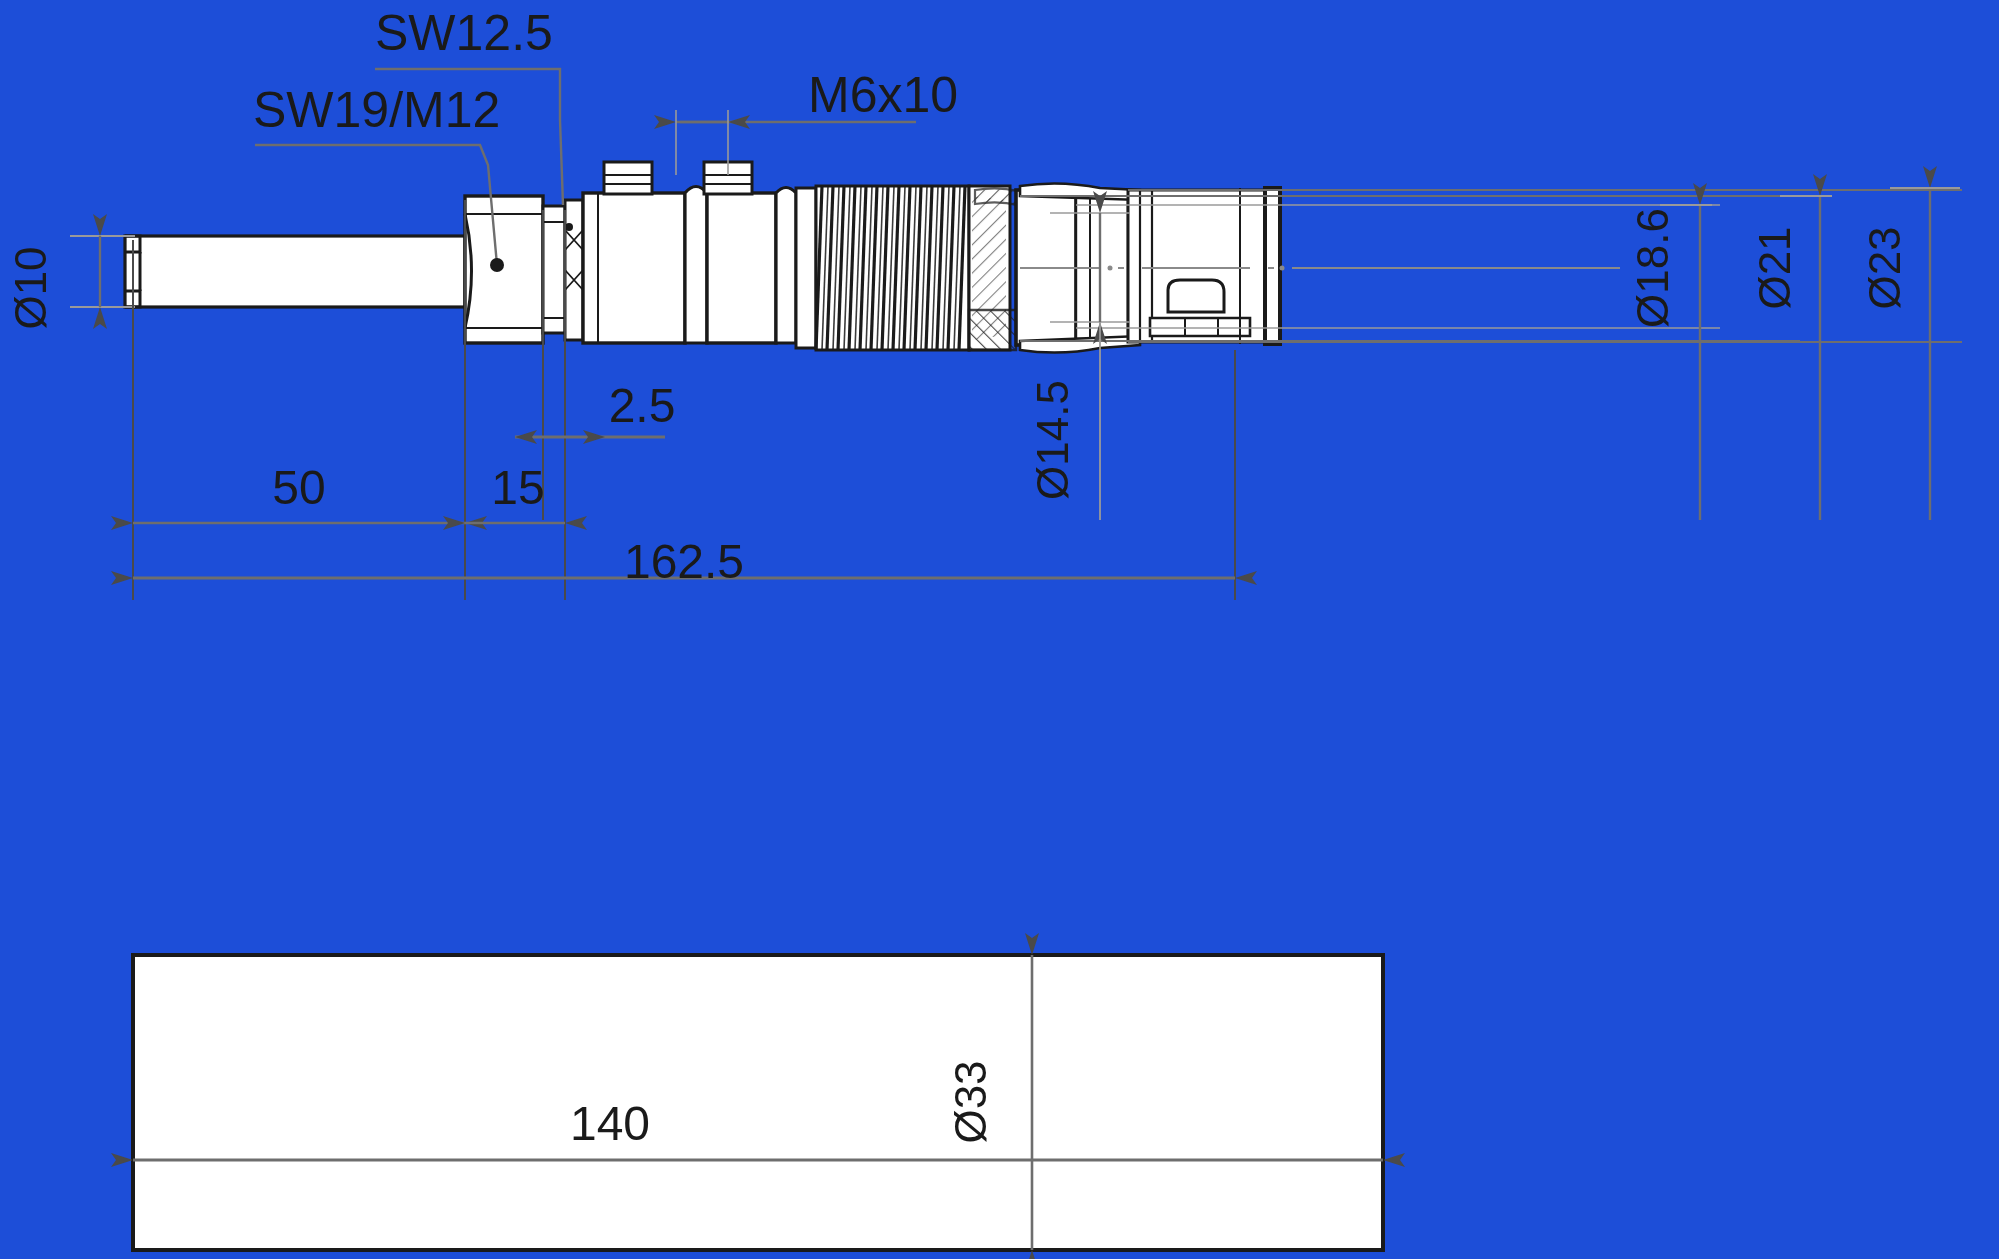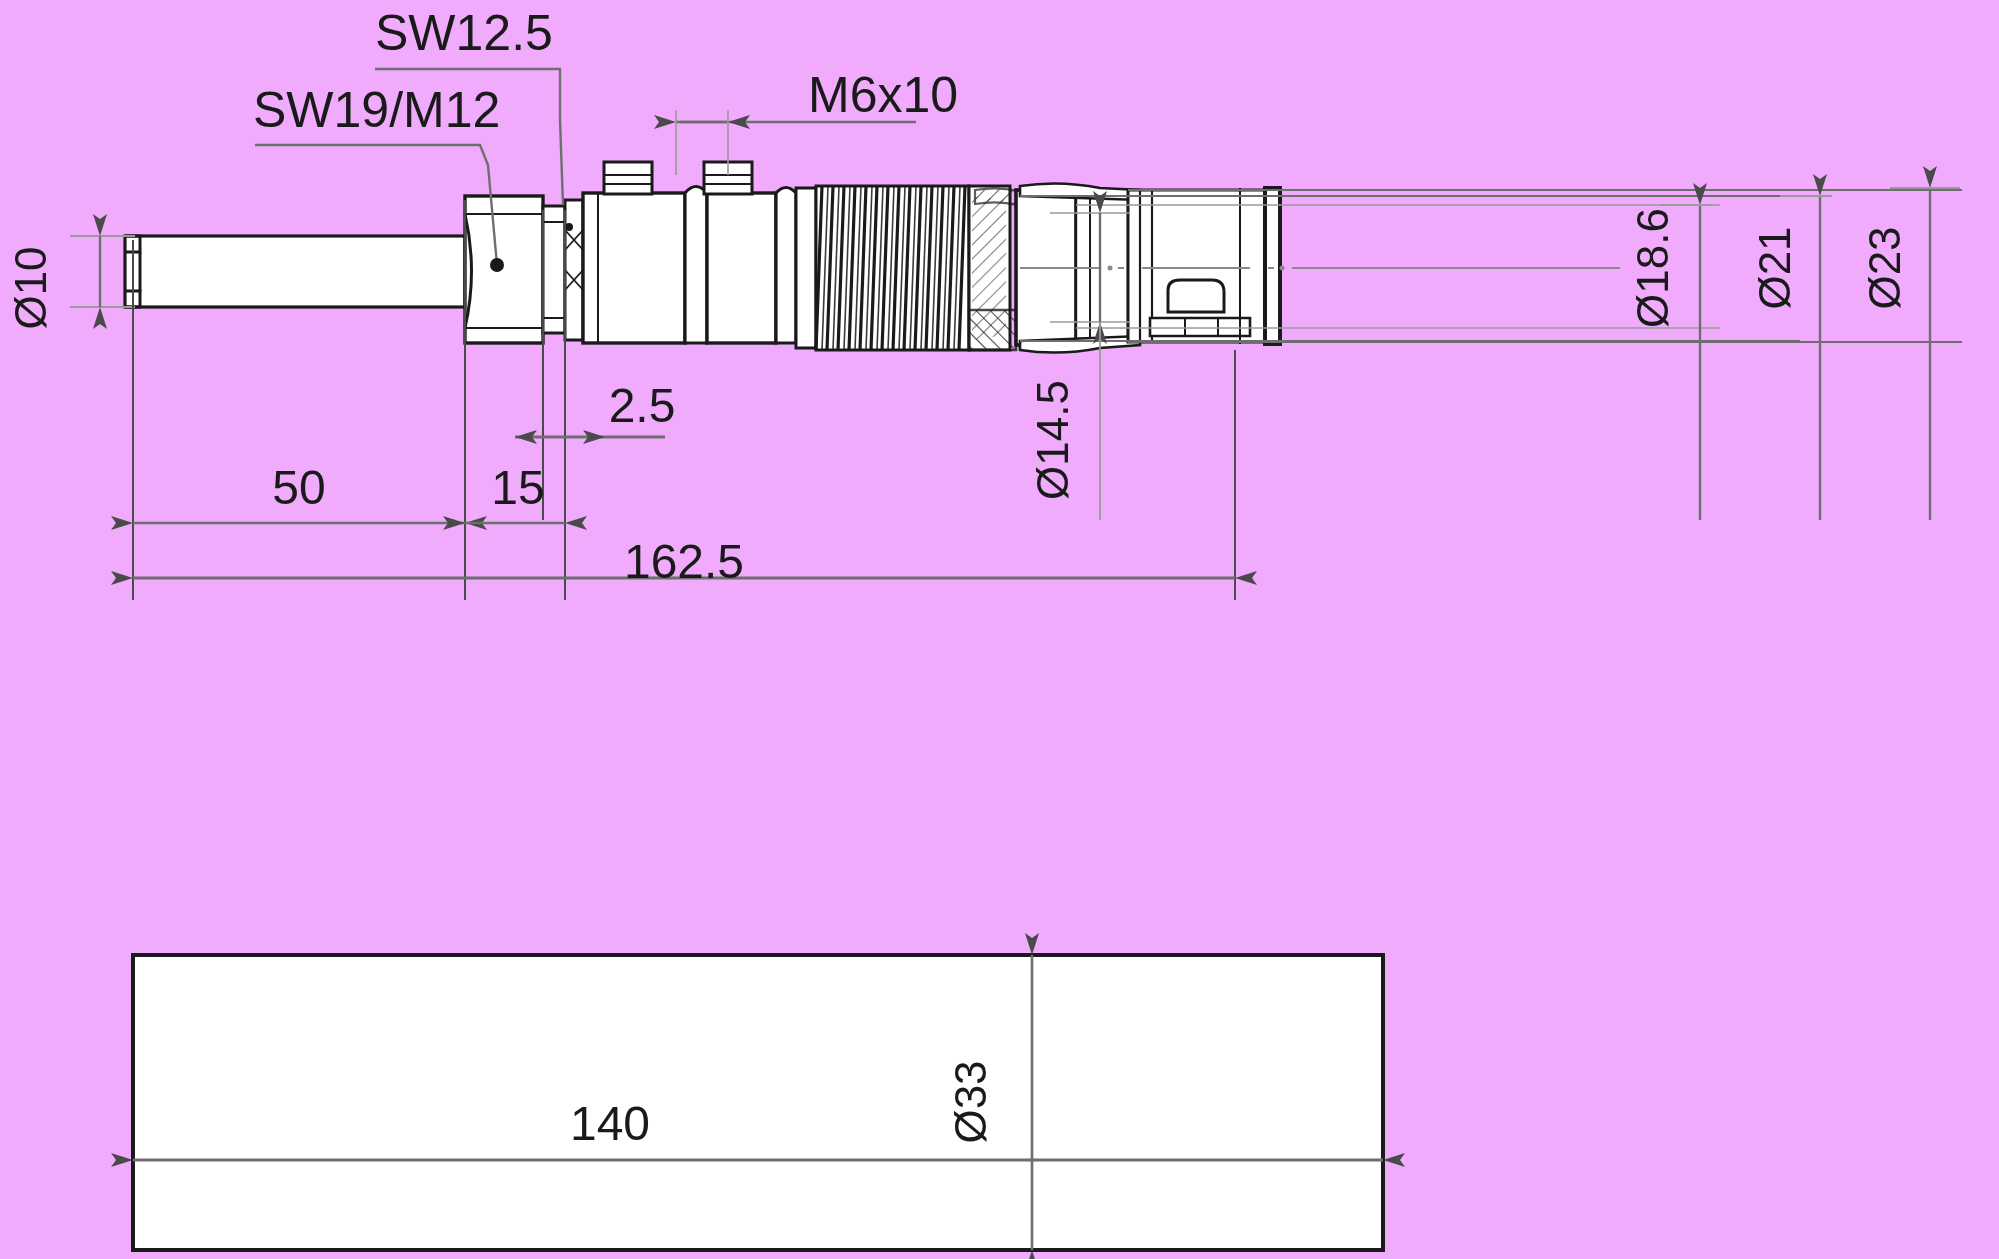--- a/index.html
+++ b/index.html
@@ -8,21 +8,21 @@
     padding: 0;
     background: #ffffff;
   }
   body {
     font-family: "Liberation Sans", sans-serif;
   }
   #drawing-root {
     position: relative;
     width: 1999px;
     height: 1259px;
-    background: #f0abfc;
+    background: #1d4ed8;
     overflow: hidden;
   }
   svg.sheet {
     position: absolute;
     top: 0;
     left: 0;
     width: 1999px;
     height: 1259px;
     display: block;
   }

